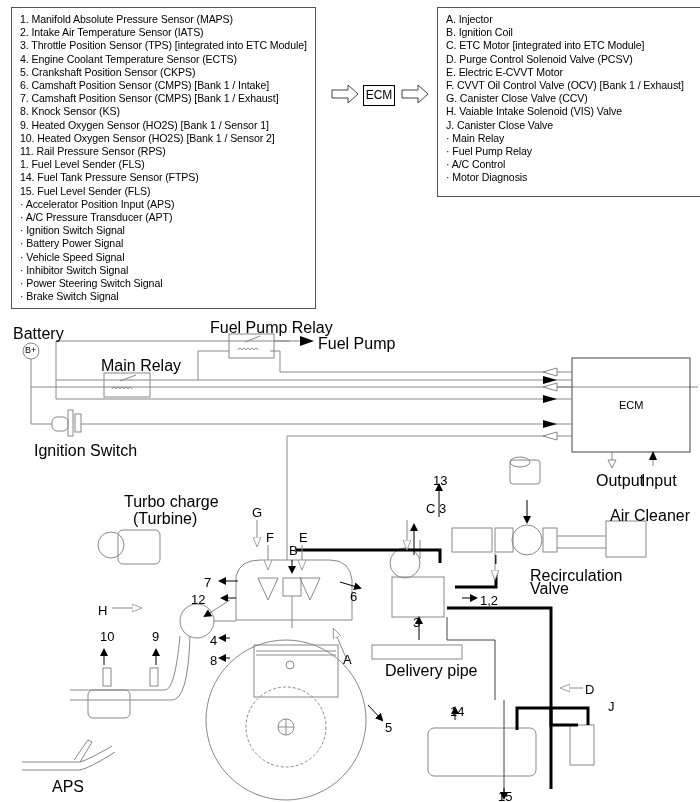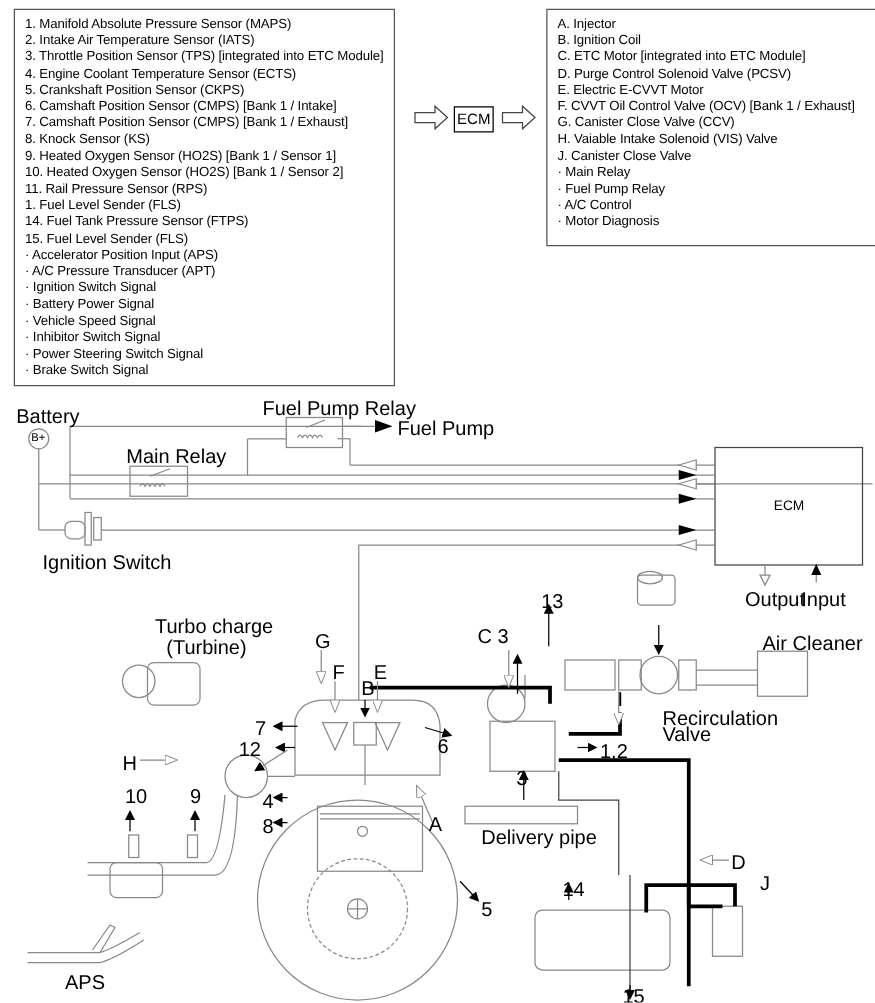--- a/index.html
+++ b/index.html
@@ -5,21 +5,21 @@
   html, body { margin: 0; padding: 0; background: #ffffff; }
   body { width: 700px; height: 802px; position: relative; overflow: hidden; font-family: "Liberation Sans", sans-serif; color: #000; }
   .box { position: absolute; border: 1px solid #555; background: #fff; box-sizing: border-box; }
   .list { list-style: none; margin: 0; padding: 0; font-size: 10.6px; line-height: 13.2px; letter-spacing: -0.1px; }
   .list li { white-space: nowrap; }
   #inputs-box { left: 11px; top: 7px; width: 305px; height: 302px; padding: 5px 0 0 8px; }
   #outputs-box { left: 437px; top: 7px; width: 298px; height: 190px; padding: 5px 0 0 8px; }
   #ecm-mini { position: absolute; left: 363px; top: 85px; width: 30px; height: 19px; border: 1px solid #000; font-size: 12px; text-align: center; line-height: 19px; }
   svg#diagram { position: absolute; left: 0; top: 0; }
   .lbl { position: absolute; font-size: 16px; white-space: nowrap; }
-  .num { position: absolute; font-size: 16px; white-space: nowrap; }
+  .num { position: absolute; font-size: 13px; white-space: nowrap; }
 </style>
 </head>
 <body>
 
 <div class="box" id="inputs-box">
   <ul class="list" id="inputs-list">
       <li>1. Manifold Absolute Pressure Sensor (MAPS)</li>
       <li>2. Intake Air Temperature Sensor (IATS)</li>
       <li>3. Throttle Position Sensor (TPS) [integrated into ETC Module]</li>
       <li>4. Engine Coolant Temperature Sensor (ECTS)</li>
@@ -245,21 +245,21 @@
 <div class="lbl" style="left:610px;top:507px">Air Cleaner</div>
 <div class="lbl" style="left:530px;top:567px">Recirculation</div>
 <div class="lbl" style="left:530px;top:580px">Valve</div>
 <div class="lbl" style="left:385px;top:662px">Delivery pipe</div>
 <div class="lbl" style="left:52px;top:778px">APS</div>
 
 <div class="num" style="left:252px;top:505px">G</div>
 <div class="num" style="left:266px;top:530px">F</div>
 <div class="num" style="left:299px;top:530px">E</div>
 <div class="num" style="left:289px;top:543px">B</div>
-<div class="num" style="left:382px;top:501px">C 3</div>
+<div class="num" style="left:426px;top:501px">C 3</div>
 <div class="num" style="left:433px;top:473px">13</div>
 <div class="num" style="left:494px;top:552px">I</div>
 <div class="num" style="left:204px;top:575px">7</div>
 <div class="num" style="left:191px;top:592px">12</div>
 <div class="num" style="left:98px;top:603px">H</div>
 <div class="num" style="left:350px;top:589px">6</div>
 <div class="num" style="left:480px;top:593px">1,2</div>
 <div class="num" style="left:210px;top:633px">4</div>
 <div class="num" style="left:210px;top:653px">8</div>
 <div class="num" style="left:413px;top:615px">3</div>

